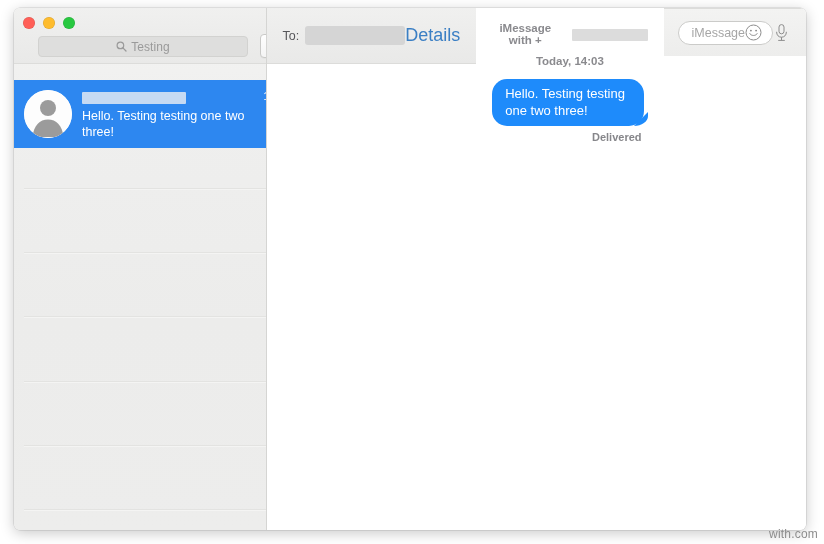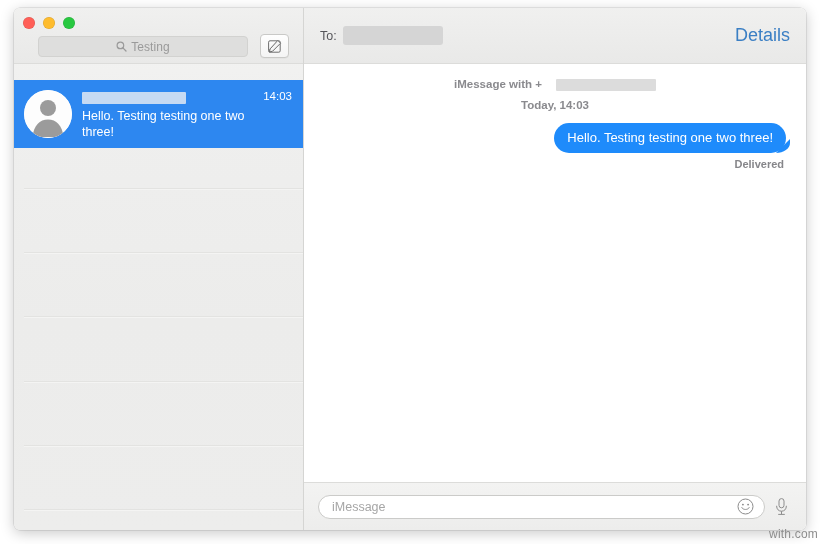--- a/index.html
+++ b/index.html
@@ -168,21 +168,21 @@
     height: 1px;
     background: #e3e3e1;
     box-shadow: 0 1px 0 #f4f4f3;
   }
 
   
   .pane {
     flex: 1 1 auto;
     height: 100%;
     display: flex;
-    flex-direction: column;
+    flex-direction: row;
     background: #ffffff;
     position: relative;
     min-width: 0;
   }
   .pane-header {
     height: 56px;
     flex: 0 0 auto;
     background: linear-gradient(180deg, #f0f0ef 0%, #e9e9e8 100%);
     border-bottom: 1px solid #dcdcda;
     display: flex;
@@ -287,21 +287,20 @@
   
   .composer {
     flex: 0 0 auto;
     height: 48px;
     background: linear-gradient(180deg, #f3f3f2 0%, #ededec 100%);
     border-top: 1px solid #dcdcda;
     display: flex;
     align-items: center;
     padding: 0 14px 0 14px;
     box-sizing: border-box;
-    gap: 8px;
   }
   .msg-input {
     flex: 1 1 auto;
     height: 24px;
     background: #ffffff;
     border: 1px solid #cbcbc9;
     border-radius: 12px;
     display: flex;
     align-items: center;
     padding: 0 10px 0 13px;

